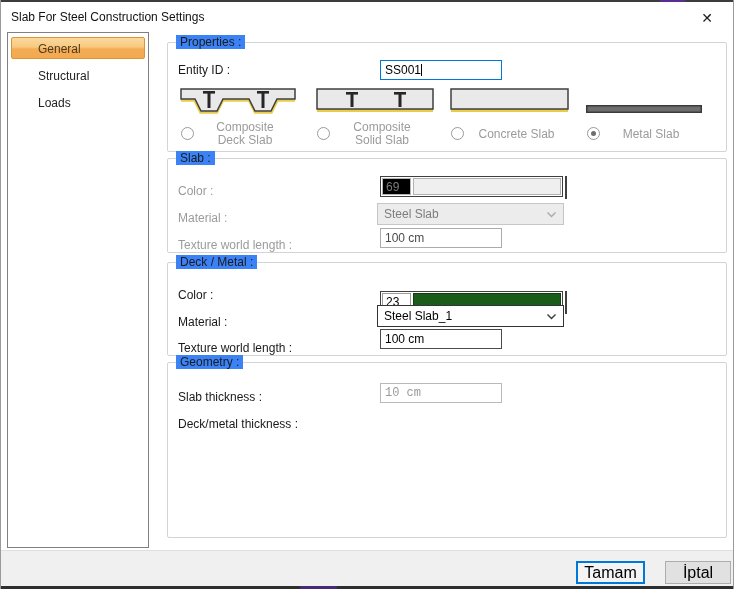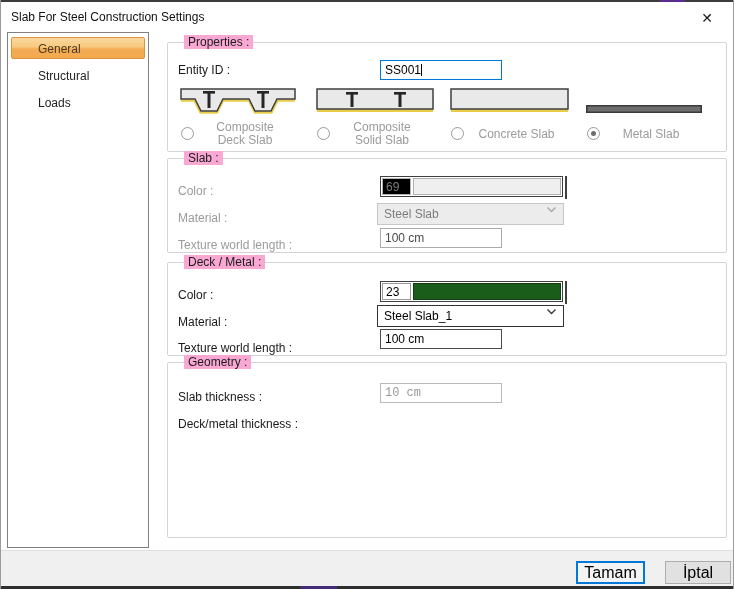--- a/index.html
+++ b/index.html
@@ -27,21 +27,21 @@
   .side-item.selected {
     background:linear-gradient(#fad99f 0%, #f8c97e 45%, #f3ac55 55%, #f3a94f 100%);
     border:1px solid #dd9438; border-radius:2px; color:#4a3a20;
   }
   .si-0 { top:4px; }
   .si-1 { top:32px; height:20px; line-height:20px; border:1px solid transparent; }
   .si-2 { top:59px; height:20px; line-height:20px; border:1px solid transparent; }
 
   
   .group { position:absolute; left:166px; width:560px; border:1px solid #d4d4d7; border-radius:2px; background:#fff; }
-  .legend { position:absolute; top:-8px; left:16px; background:#f9a8d4; padding:0 4px; color:#1b1b1b; }
+  .legend { position:absolute; top:-8px; left:8px; background:#3b82f6; padding:0 4px; color:#1b1b1b; }
   .g-props { top:42px;  height:110px; }
   .g-slab  { top:158px; height:95px;  }
   .g-deck  { top:262px; height:94px;padding-left:34px;  }
   .g-geom  { top:362px; height:176px; }
 
   .lbl { position:absolute; left:10px; white-space:nowrap; }
   .lbl.dis { color:#9b9b9b; }
 
   .txt { position:absolute; left:212px; width:122px; height:20px; background:#fff; padding:0 4px; line-height:18px; }
   .txt.focus { border:1px solid #0078d7; color:#000; }
@@ -55,21 +55,21 @@
     display:flex; align-items:stretch; padding:1px; }
   .color-ctl::after { content:""; position:absolute; right:-5px; top:-1px; width:2px; height:23px; background:#3f3f3f; }
   .color-num { width:29px; border:1px solid #9a9a9a; line-height:17px; padding-left:3px; flex:none; }
   .color-swatch { flex:1; margin-left:2px; border:1px solid #8a8a8a; }
   .color-ctl.dis .color-num { background:#000000; color:#7c7c7c; border-color:#b5b5b5; }
   .color-ctl.dis .color-swatch { background:#efefef; border-color:#b0b0b0; }
   .color-ctl.ena .color-num { background:#fff; color:#000; }
   .color-ctl.ena .color-swatch { background:#1a5c1a; border-color:#123f12; }
 
   
-  .combo { position:absolute; left:209px; width:187px; height:22px; display:flex; align-items:flex-start; padding:0 6px; }
+  .combo { position:absolute; left:209px; width:187px; height:22px; display:flex; align-items:center; padding:0 6px; }
   .combo.dis { border:1px solid #c6c6c6; background:#ececec; color:#7d7d7d; }
   .combo.ena { border:1px solid #333333; background:#fff; color:#000; }
   .combo .cval { flex:1; line-height:20px; }
   .chev { width:11px; height:11px; flex:none; }
   .combo.dis .chev polyline { stroke:#a9a9a9; }
   .combo.ena .chev polyline { stroke:#3a3a3a; }
 
   
   .stype { position:absolute; top:45px; }
   .st-0 { left:12px;  width:116px; }
@@ -178,21 +178,21 @@
     </div>
 
     <div class="lbl dis" style="top:79px;">Texture world length :</div>
     <div class="txt semi" style="top:69px;">100 cm</div>
   </div>
 
   <div class="group g-deck">
     <div class="legend">Deck / Metal :</div>
 
     <div class="lbl" style="top:25px;">Color :</div>
-    <div class="color-ctl ena" style="top:18px;">
+    <div class="color-ctl ena" style="top:28px;">
       <span class="color-num">23</span>
       <span class="color-swatch"></span>
     </div>
 
     <div class="lbl" style="top:52px;">Material :</div>
     <div class="combo ena" style="top:42px;">
       <span class="cval">Steel Slab_1</span>
       <svg class="chev" viewBox="0 0 11 11">
         <polyline points="1.5,3.5 5.5,7.5 9.5,3.5" fill="none" stroke-width="1.4"></polyline>
       </svg>

